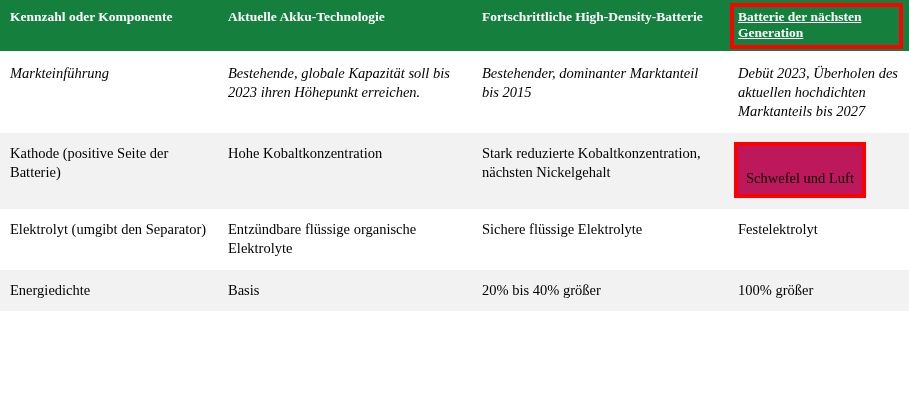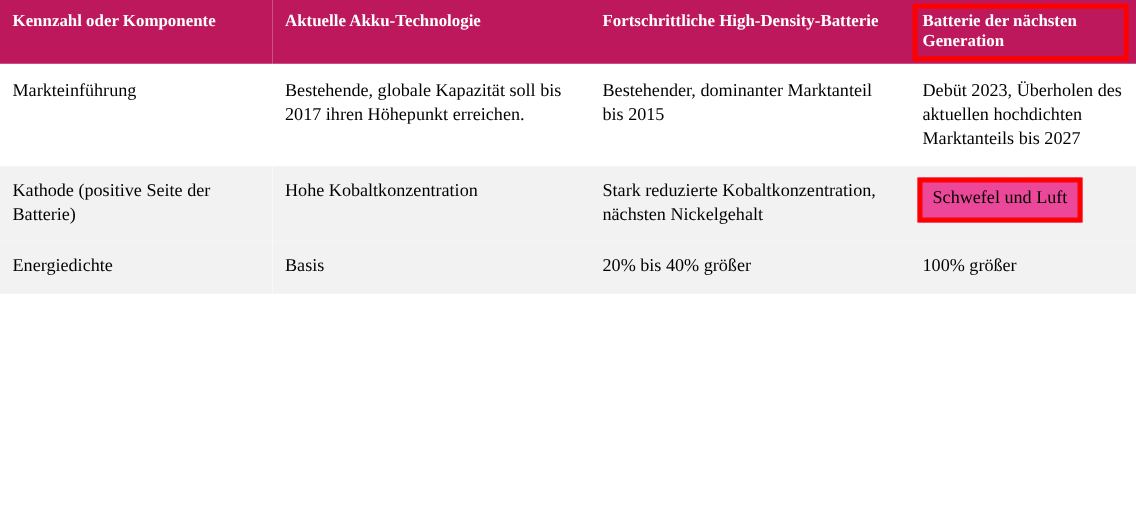--- a/index.html
+++ b/index.html
@@ -24,35 +24,36 @@
     width: 909px;
     border-collapse: collapse;
     table-layout: fixed;
   }
   table.battery-table col.c0 { width: 218px; }
   table.battery-table col.c1 { width: 254px; }
   table.battery-table col.c2 { width: 256px; }
   table.battery-table col.c3 { width: 181px; }
 
   thead th {
-    background: #be185d;
+    background: #15803d;
     color: #ffffff;
     font-family: "Liberation Serif", serif;
     font-weight: bold;
     font-size: 13.5px;
     line-height: 1.18;
     text-align: left;
     vertical-align: top;
     padding: 9px 10px 10px 10px;
     height: 44px;
     box-sizing: border-box;
     border: none;
   }
   thead th.head-highlight {
     position: relative;
+    text-decoration: underline;
   }
   .head-box {
     position: absolute;
     left: 2px;
     top: 3px;
     right: 6px;
     bottom: 2px;
     border: 4px solid #ff0000;
     pointer-events: none;
     box-sizing: border-box;
@@ -67,28 +68,29 @@
     box-sizing: border-box;
     position: relative;
   }
   tbody tr.alt td {
     background: #f2f2f2;
     font-family: Liberation Serif, serif;
   }
   tbody td.cell-highlight .cell-inner {
     display: inline-block;
     border: 4px solid #ff0000;
-    background: #ec4899;
-    padding: 3px 8px 6px 8px;
+    background: #be185d;
+    padding: 23px 8px 6px 8px;
     margin: -2px 0 0 -4px;
     position: relative;
     z-index: 2;
   }
   tbody tr:first-child td {
     padding-top: 13px;
+    font-style: italic;
   }
 </style>
 </head>
 <body>
 
 <div class="table-wrap">
   <table class="battery-table">
     <colgroup>
       <col class="c0">
         <col class="c1">
@@ -102,31 +104,37 @@
         <th>Fortschrittliche High-Density-Batterie</th>
         <th class="head-highlight">
           <span>Batterie der nächsten Generation</span>
           <span class="head-box"></span>
         </th>
       </tr>
     </thead>
     <tbody>
       <tr>
         <td>Markteinführung</td>
-        <td>Bestehende, globale Kapazität soll bis 2017 ihren Höhepunkt erreichen.</td>
+        <td>Bestehende, globale Kapazität soll bis 2023 ihren Höhepunkt erreichen.</td>
         <td>Bestehender, dominanter Marktanteil bis 2015</td>
         <td>Debüt 2023, Überholen des aktuellen hochdichten Marktanteils bis 2027</td>
       </tr>
       <tr class="alt">
         <td>Kathode (positive Seite der Batterie)</td>
         <td>Hohe Kobaltkonzentration</td>
         <td>Stark reduzierte Kobaltkonzentration, nächsten Nickelgehalt</td>
         <td class="cell-highlight">
           <span class="cell-inner">Schwefel und Luft</span>
         </td>
+      </tr>
+      <tr>
+        <td>Elektrolyt (umgibt den Separator)</td>
+        <td>Entzündbare flüssige organische Elektrolyte</td>
+        <td>Sichere flüssige Elektrolyte</td>
+        <td>Festelektrolyt</td>
       </tr>
       <tr class="alt">
         <td>Energiedichte</td>
         <td>Basis</td>
         <td>20% bis 40% größer</td>
         <td>100% größer</td>
       </tr>
 
     </tbody>
   </table>

